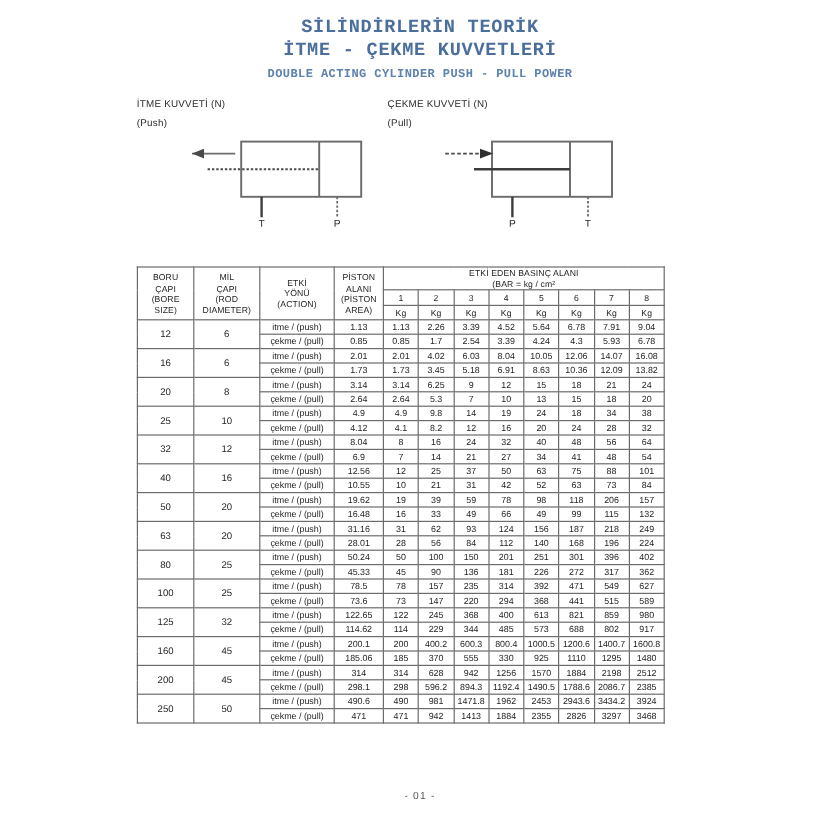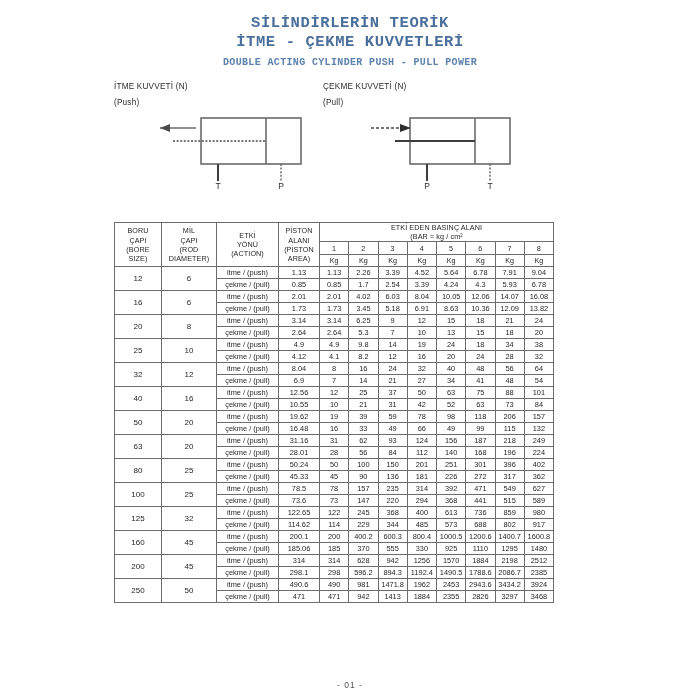--- a/index.html
+++ b/index.html
@@ -114,21 +114,21 @@
 
   tbody tr { height: 12px; }
 
   
   tr.grp-end > td { border-bottom: 1.6px solid #4f4f4f; }
 
   
   #page-footer {
     position: absolute;
     left: 0;
-    top: 680px;
+    top: 658px;
     width: 700px;
     text-align: center;
     font-size: 8.5px;
     color: #555555;
     letter-spacing: 1px;
   }
 </style>
 </head>
 <body>
 
@@ -520,21 +520,21 @@
         <tr>
           <td class="bore" rowspan="2">125</td>
           <td class="rod" rowspan="2">32</td>
           <td class="action">itme / (push)</td>
           <td class="val">122.65</td>
           <td class="val">122</td>
           <td class="val">245</td>
           <td class="val">368</td>
           <td class="val">400</td>
           <td class="val">613</td>
-          <td class="val">736</td>
+          <td class="val">821</td>
           <td class="val">859</td>
           <td class="val">980</td>
         </tr>
         <tr class="grp-end">
           <td class="action">çekme / (pull)</td>
           <td class="val">114.62</td>
           <td class="val">114</td>
           <td class="val">229</td>
           <td class="val">344</td>
           <td class="val">485</td>

